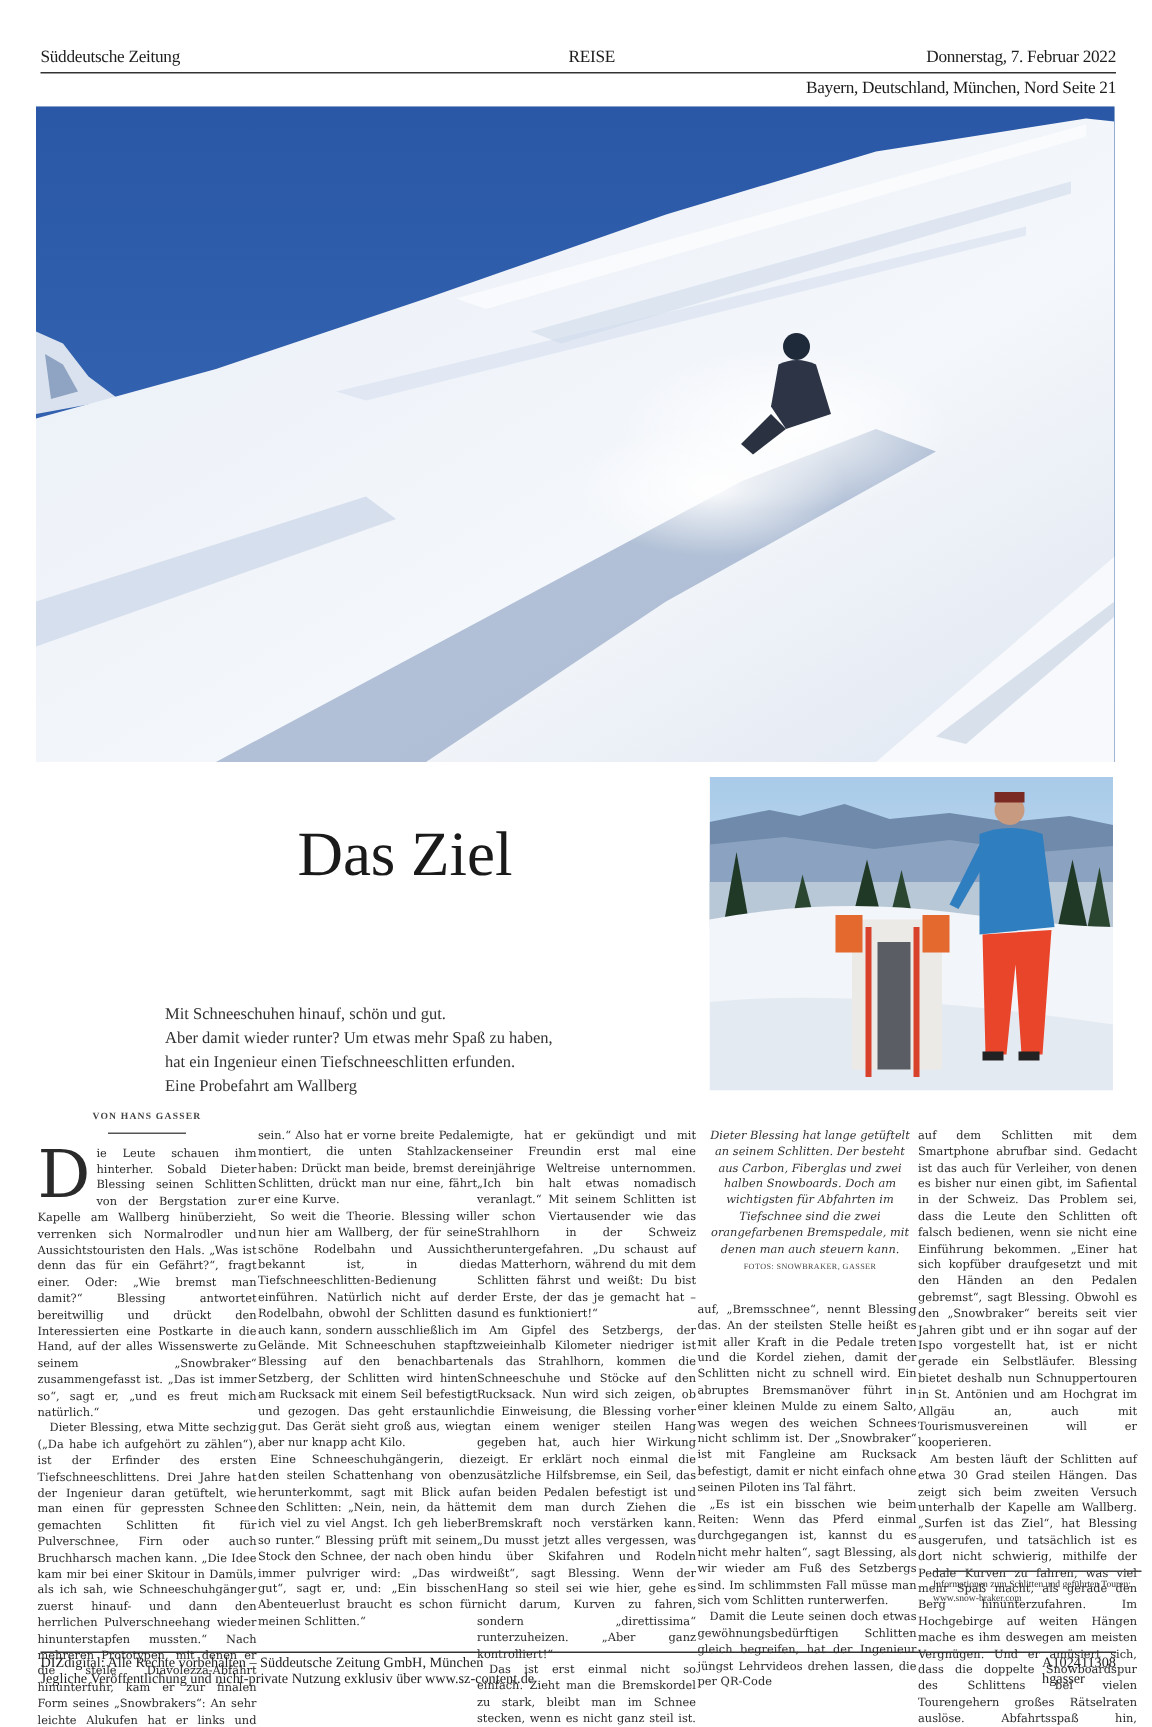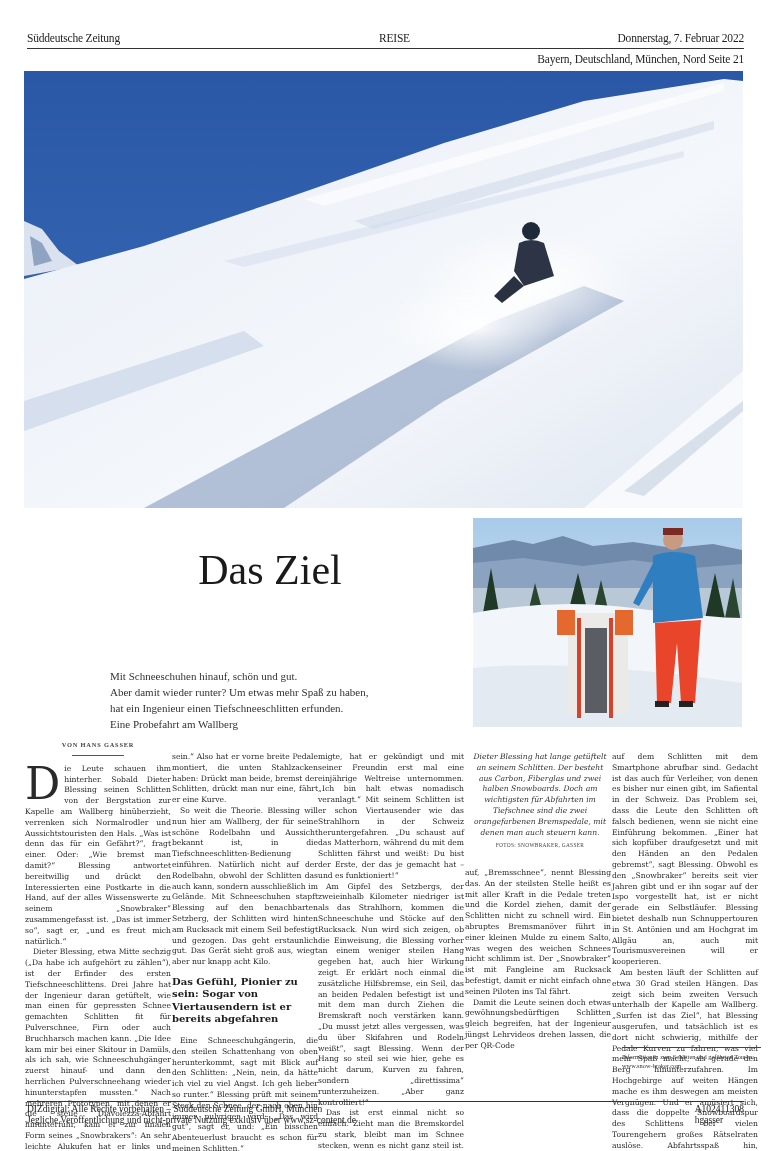--- a/index.html
+++ b/index.html
@@ -160,38 +160,38 @@
 <div class="col c1 serif">
   <div class="byline sans">VON HANS GASSER</div>
   <div class="byline-rule"></div>
   <p class="first"><span class="dropcap">D</span><span>ie Leute schauen ihm hinterher. Sobald Dieter Blessing seinen Schlitten von der Bergstation zur Kapelle am Wallberg hinüberzieht, verrenken sich Normalrodler und Aussichtstouristen den Hals. „Was ist denn das für ein Gefährt?“, fragt einer. Oder: „Wie bremst man damit?“ Blessing antwortet bereitwillig und drückt den Interessierten eine Postkarte in die Hand, auf der alles Wissenswerte zu seinem „Snowbraker“ zusammengefasst ist. „Das ist immer so“, sagt er, „und es freut mich natürlich.“</span></p>
   <p>Dieter Blessing, etwa Mitte sechzig („Da habe ich aufgehört zu zählen“), ist der Erfinder des ersten Tiefschneeschlittens. Drei Jahre hat der Ingenieur daran getüftelt, wie man einen für gepressten Schnee gemachten Schlitten fit für Pulverschnee, Firn oder auch Bruchharsch machen kann. „Die Idee kam mir bei einer Skitour in Damüls, als ich sah, wie Schneeschuhgänger zuerst hinauf- und dann den herrlichen Pulverschneehang wieder hinunterstapfen mussten.“ Nach mehreren Prototypen, mit denen er die steile Diavolezza-Abfahrt hinunterfuhr, kam er zur finalen Form seines „Snowbrakers“: An sehr leichte Alukufen hat er links und rechts je ein halbes Snowboard angebaut, das im tiefen Schnee Auftrieb gibt. „Das Wichtigste sind aber die Bremsen“, sagt Blessing, „der Schlitten muss bei jeder Schneeart brems- und kontrollierbar</p>
 </div>
 
 <div class="col c2 serif">
   <p class="first">sein.“ Also hat er vorne breite Pedale montiert, die unten Stahlzacken haben: Drückt man beide, bremst der Schlitten, drückt man nur eine, fährt er eine Kurve.</p>
   <p>So weit die Theorie. Blessing will nun hier am Wallberg, der für seine schöne Rodelbahn und Aussicht bekannt ist, in die Tiefschneeschlitten-Bedienung einführen. Natürlich nicht auf der Rodelbahn, obwohl der Schlitten das auch kann, sondern ausschließlich im Gelände. Mit Schneeschuhen stapft Blessing auf den benachbarten Setzberg, der Schlitten wird hinten am Rucksack mit einem Seil befestigt und gezogen. Das geht erstaunlich gut. Das Gerät sieht groß aus, wiegt aber nur knapp acht Kilo.</p>
-  <div class="subhead">Das Gefühl, Pionier zu sein: Sogar von Viertausendern ist er bereits abgefahren</div>
   <p>Eine Schneeschuhgängerin, die den steilen Schattenhang von oben herunterkommt, sagt mit Blick auf den Schlitten: „Nein, nein, da hätte ich viel zu viel Angst. Ich geh lieber so runter.“ Blessing prüft mit seinem Stock den Schnee, der nach oben hin immer pulvriger wird: „Das wird gut“, sagt er, und: „Ein bisschen Abenteuerlust braucht es schon für meinen Schlitten.“</p>
 
 </div>
 
 <div class="col c3 serif">
   <p class="first">migte, hat er gekündigt und mit seiner Freundin erst mal eine einjährige Weltreise unternommen. „Ich bin halt etwas nomadisch veranlagt.“ Mit seinem Schlitten ist er schon Viertausender wie das Strahlhorn in der Schweiz heruntergefahren. „Du schaust auf das Matterhorn, während du mit dem Schlitten fährst und weißt: Du bist der Erste, der das je gemacht hat – und es funktioniert!“</p>
   <p>Am Gipfel des Setzbergs, der zweieinhalb Kilometer niedriger ist als das Strahlhorn, kommen die Schneeschuhe und Stöcke auf den Rucksack. Nun wird sich zeigen, ob die Einweisung, die Blessing vorher an einem weniger steilen Hang gegeben hat, auch hier Wirkung zeigt. Er erklärt noch einmal die zusätzliche Hilfsbremse, ein Seil, das an beiden Pedalen befestigt ist und mit dem man durch Ziehen die Bremskraft noch verstärken kann. „Du musst jetzt alles vergessen, was du über Skifahren und Rodeln weißt“, sagt Blessing. Wenn der Hang so steil sei wie hier, gehe es nicht darum, Kurven zu fahren, sondern „direttissima“ runterzuheizen. „Aber ganz kontrolliert!“</p>
   <p>Das ist erst einmal nicht so einfach. Zieht man die Bremskordel zu stark, bleibt man im Schnee stecken, wenn es nicht ganz steil ist. Drückt man die Pedale zu einseitig, fährt man eine ungewollte Kurve. Es kommt, wie beim Autofahren, auf die Dosierung an. Hat man das mal raus, ist es erstaunlich, wie gut der Schlitten durch den tiefen Schnee pflügt. Vorne wirft sich ein kleiner Schneewall</p>
 </div>
 
 <div class="caption serif">
   <div>Dieter Blessing hat lange getüftelt an seinem Schlitten. Der besteht aus Carbon, Fiberglas und zwei halben Snowboards. Doch am wichtigsten für Abfahrten im Tiefschnee sind die zwei orangefarbenen Bremspedale, mit denen man auch steuern kann.</div>
   <div class="credit sans">FOTOS: SNOWBRAKER, GASSER</div>
 </div>
 
 <div class="col c4 serif">
   <p class="first">auf, „Bremsschnee“, nennt Blessing das. An der steilsten Stelle heißt es mit aller Kraft in die Pedale treten und die Kordel ziehen, damit der Schlitten nicht zu schnell wird. Ein abruptes Bremsmanöver führt in einer kleinen Mulde zu einem Salto, was wegen des weichen Schnees nicht schlimm ist. Der „Snowbraker“ ist mit Fangleine am Rucksack befestigt, damit er nicht einfach ohne seinen Piloten ins Tal fährt.</p>
+  <p>„Es ist ein bisschen wie beim Reiten: Wenn das Pferd einmal durchgegangen ist, kannst du es nicht mehr halten“, sagt Blessing, als wir wieder am Fuß des Setzbergs sind. Im schlimmsten Fall müsse man sich vom Schlitten runterwerfen.</p>
   <p>Damit die Leute seinen doch etwas gewöhnungsbedürftigen Schlitten gleich begreifen, hat der Ingenieur jüngst Lehrvideos drehen lassen, die per QR-Code</p>
 </div>
 
 <div class="col c5 serif">
   <p class="first">auf dem Schlitten mit dem Smartphone abrufbar sind. Gedacht ist das auch für Verleiher, von denen es bisher nur einen gibt, im Safiental in der Schweiz. Das Problem sei, dass die Leute den Schlitten oft falsch bedienen, wenn sie nicht eine Einführung bekommen. „Einer hat sich kopfüber draufgesetzt und mit den Händen an den Pedalen gebremst“, sagt Blessing. Obwohl es den „Snowbraker“ bereits seit vier Jahren gibt und er ihn sogar auf der Ispo vorgestellt hat, ist er nicht gerade ein Selbstläufer. Blessing bietet deshalb nun Schnuppertouren in St. Antönien und am Hochgrat im Allgäu an, auch mit Tourismusvereinen will er kooperieren.</p>
   <p>Am besten läuft der Schlitten auf etwa 30 Grad steilen Hängen. Das zeigt sich beim zweiten Versuch unterhalb der Kapelle am Wallberg. „Surfen ist das Ziel“, hat Blessing ausgerufen, und tatsächlich ist es dort nicht schwierig, mithilfe der Pedale Kurven zu fahren, was viel mehr Spaß macht, als gerade den Berg hinunterzufahren. Im Hochgebirge auf weiten Hängen mache es ihm deswegen am meisten Vergnügen. Und er amüsiert sich, dass die doppelte Snowboardspur des Schlittens bei vielen Tourengehern großes Rätselraten auslöse. Abfahrtsspaß hin, Verkaufszahlen her: „Meine innere Haltung“, sagt Blessing, „ist immer das Bergerlebnis.“</p>
 </div>
 
 <div class="info-rule"></div>
 <div class="info sans">Informationen zum Schlitten und geführten Touren: www.snow-braker.com</div>

